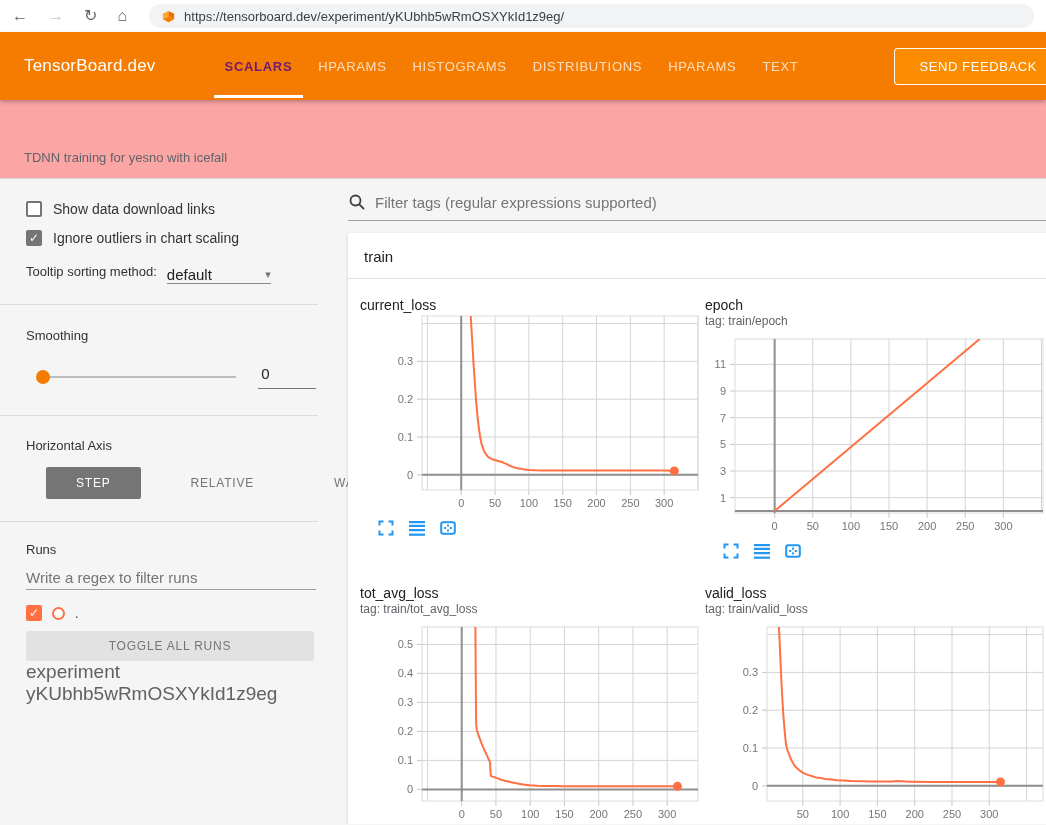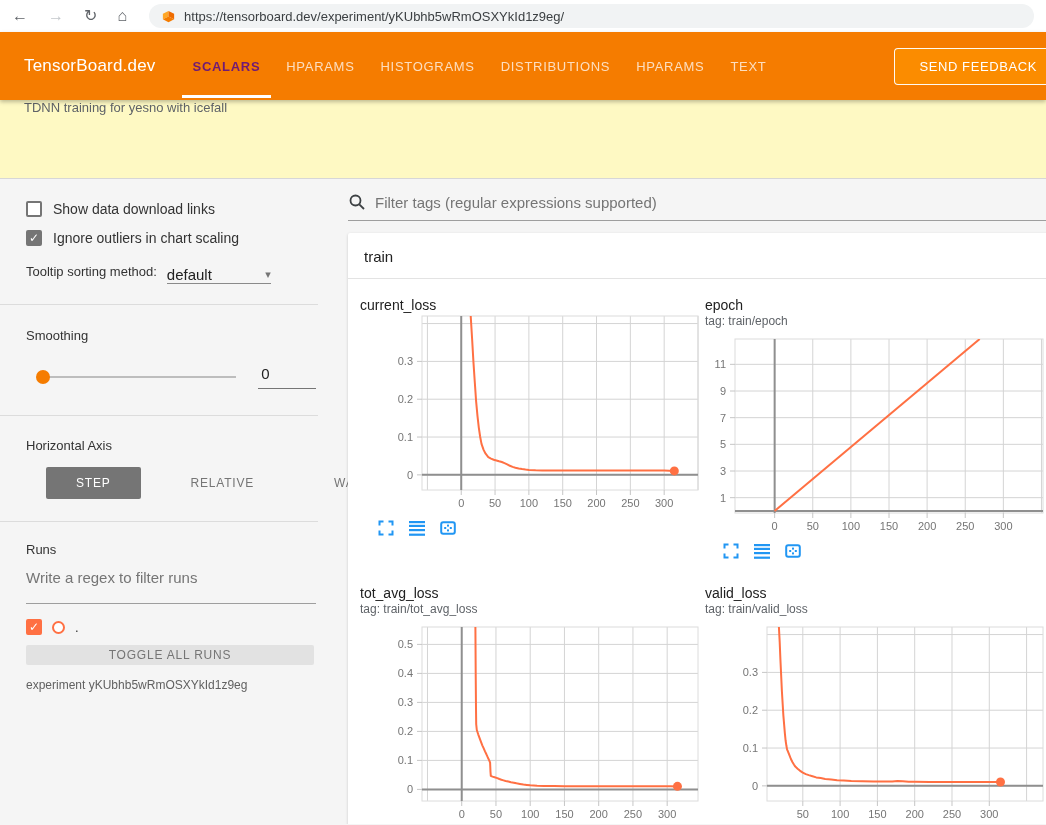--- a/index.html
+++ b/index.html
@@ -9,34 +9,34 @@
   
   .browser-bar { height:32px; background:#fff; display:flex; align-items:center; padding:0 12px; gap:20px; }
   .b-icon { font-size:16px; color:#5f6368; line-height:1; cursor:pointer; }
   .b-icon.disabled { color:#c3c7cb; }
   .url-pill { flex:1; height:24px; background:#f1f3f4; border-radius:13px; display:flex; align-items:center; gap:8px; padding:0 12px; margin-left:2px; }
   .url-text { font-size:13px; color:#3c4043; white-space:nowrap; overflow:hidden; }
 
   
   .app-header { height:68px; background:#f57c00; display:flex; align-items:center; padding-left:24px;
                 box-shadow:0 2px 4px rgba(0,0,0,.25); position:relative; z-index:5; }
-  .brand { color:#fff; font-size:17px; font-weight:500; margin-right:24px; letter-spacing:.2px; }
+  .brand { color:#fff; font-size:17px; font-weight:500; margin-right:56px; letter-spacing:.2px; }
   .nav-tabs { display:flex; height:68px; }
   .nav-tab { position:relative; display:flex; align-items:center; padding:0 13px; font-size:13px;
              letter-spacing:.7px; color:rgba(255,255,255,.75); cursor:pointer; }
   .nav-tab.active { color:#701a75;font-weight:bold; }
   .nav-tab.active::after { content:""; position:absolute; left:2px; right:2px; bottom:2px; height:3px; background:#fff; }
   .feedback-btn { margin-left:auto; margin-right:-16px; height:37px; padding:0 24px; background:#fb8c00;
                   border:1px solid rgba(255,255,255,.95); border-radius:4px; color:#fff; font-size:13px;
                   letter-spacing:.6px; white-space:nowrap; cursor:pointer;
                   font-family:"Liberation Sans","DejaVu Sans",sans-serif; }
 
   
-  .subtitle-band { height:79px; background:#fef9c3; border-bottom:1px solid #d7d7d7; display:flex;
-                   align-items:flex-start; padding:0 0 13px 24px; }
+  .subtitle-band { height:79px; background:#fca5a5; border-bottom:1px solid #d7d7d7; display:flex;
+                   align-items:flex-end; padding:0 0 13px 24px; }
   .subtitle-text { font-size:13px; color:#5f6368; }
 
   
   .content { display:flex; height:645px; }
   .sidebar { width:316px; flex:none; padding-top:22px; }
   .side-section { padding:0 0 0 26px; }
   .divider { border-top:1px solid #dcdcdc; width:318px; }
 
   .check-row { display:flex; align-items:center; gap:11px; margin-bottom:13px; cursor:pointer; }
   .checkbox { width:16px; height:16px; border:2px solid #757575; border-radius:2px; background:#fff;
@@ -63,30 +63,30 @@
                   color:#212121; padding:0 0 6px 3px; }
 
   .haxis-sec { padding-top:22px; }
   .haxis-buttons { display:flex; margin-top:14px; }
   .axis-btn { border:none; background:transparent; color:#757575; font-size:12px; letter-spacing:.8px;
               padding:9px 30px; border-radius:2px; cursor:pointer; font-family:"Liberation Sans","DejaVu Sans",sans-serif;margin-left:20px; }
   .axis-btn.selected { background:#757575; color:#fff; }
 
   .runs-sec { padding-top:20px; }
   .regex-input { display:block; width:290px; margin-top:12px; border:none; outline:none; background:transparent;
-                 border-bottom:1px solid #9e9e9e; font-size:15px; color:#212121; padding:0 0 17px 0;
+                 border-bottom:1px solid #9e9e9e; font-size:15px; color:#212121; padding:0 0 3px 0;
                  font-family:"Liberation Sans","DejaVu Sans",sans-serif; }
   .regex-input::placeholder { color:#757575; }
   .run-row { display:flex; align-items:center; gap:10px; margin-top:15px; }
   .run-swatch { width:13px; height:13px; border:2px solid #ff7043; border-radius:50%; background:#fff; flex:none; cursor:pointer; }
   .run-name { font-size:13px; color:#333; }
-  .toggle-runs-btn { margin-top:10px; width:288px; height:20px; background:#e2e2e2; border:none; border-radius:2px;
+  .toggle-runs-btn { margin-top:10px; width:288px; height:30px; background:#e2e2e2; border:none; border-radius:2px;
                      color:#757575; font-size:12px; letter-spacing:.8px; cursor:pointer;
                      font-family:"Liberation Sans","DejaVu Sans",sans-serif; }
-  .experiment-line { margin-top:13px; font-size:12px; color:#616161; }
+  .experiment-line { font-size:19px; color:#616161; }
 
   
   .main-area { flex:1; padding:14px 0 12px 32px; overflow:hidden; }
   .filter-row { display:flex; align-items:center; gap:9px; border-bottom:1px solid #9e9e9e; padding-bottom:9px; }
   .filter-input { flex:1; border:none; outline:none; background:transparent; font-size:15px; color:#212121;
                   font-family:"Liberation Sans","DejaVu Sans",sans-serif; }
   .filter-input::placeholder { color:#757575; }
 
   .group-card { margin-top:12px; background:#fff; width:724px; min-height:620px;
                 box-shadow:0 1px 3px rgba(0,0,0,.18); border-radius:2px; }

